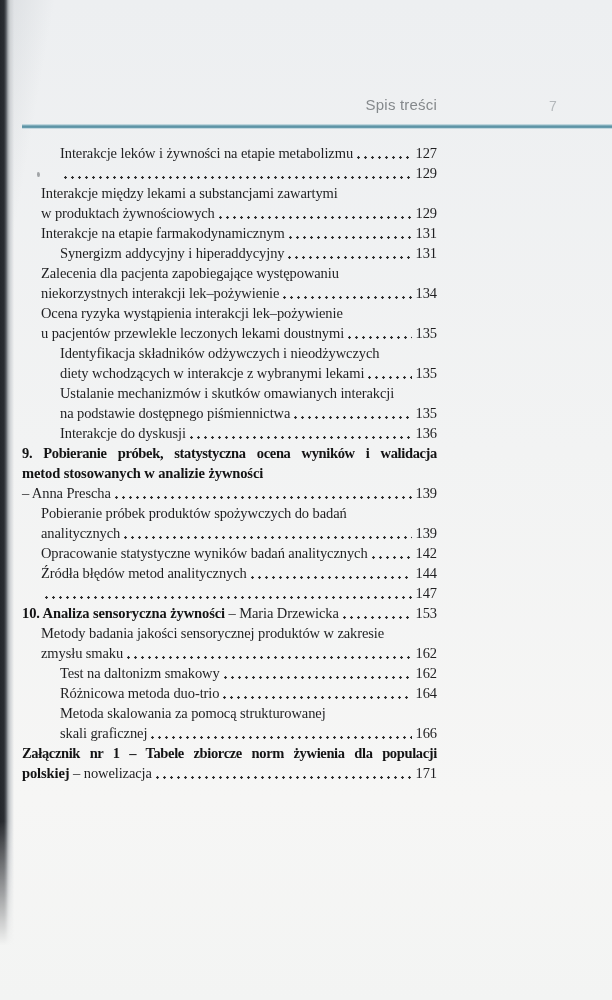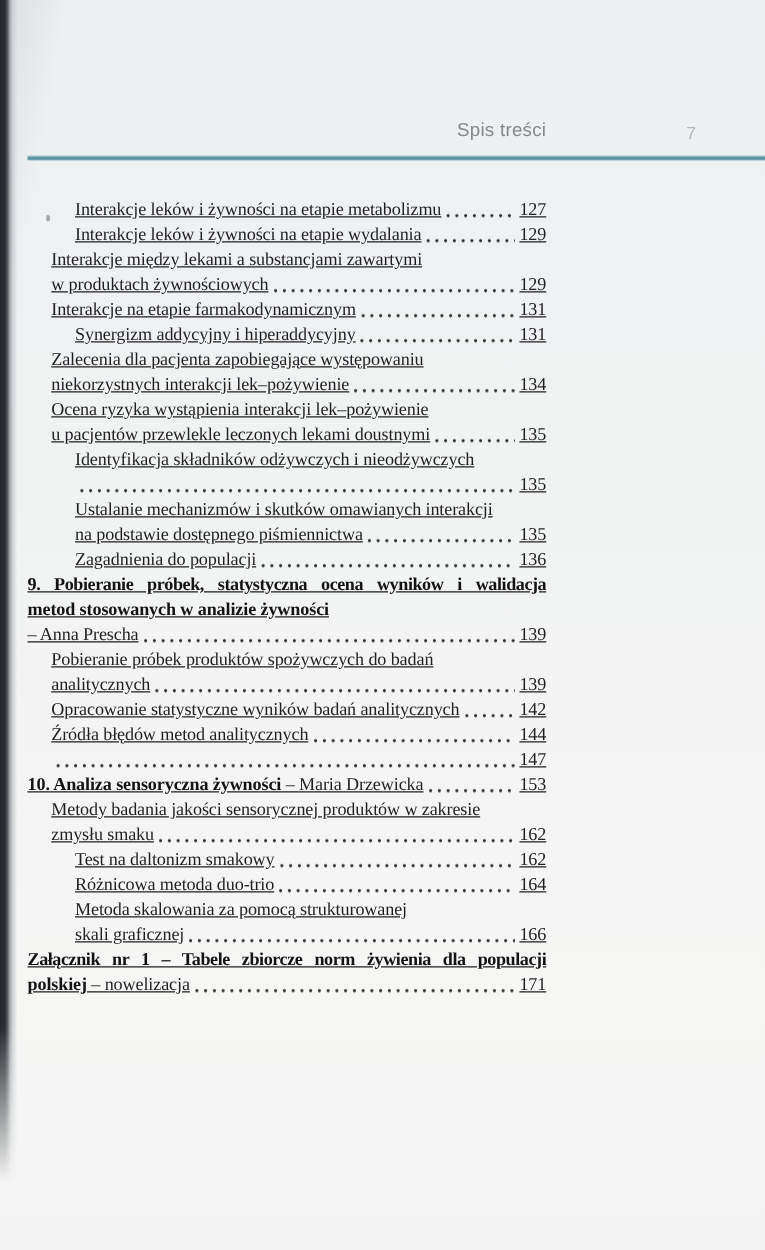--- a/index.html
+++ b/index.html
@@ -52,27 +52,26 @@
     right: 0;
     height: 5px;
     background: linear-gradient(to bottom,
       #dce9ed 0%, #9cbec9 22%,
       var(--accent, #5d94a6) 40%, var(--accent, #5d94a6) 68%,
       #b3cdd6 85%, #e3edf0 100%);
   }
   
   .toc {
     position: absolute;
-    left: 22px; top: 158px;
+    left: 22px; top: 143px;
     width: 415px;
     font-size: 14.5px;
     line-height: 20px;
     color: #1f1f21;
     letter-spacing: -0.1px;
-    text-decoration: underline;
   }
   .toc-row {
     display: flex;
     align-items: flex-end;
     height: 20px;
   }
   .toc-row.indent-1 { padding-left: 19px; }
   .toc-row.indent-2 { padding-left: 38px; }
   .row-text { white-space: nowrap; }
   .seg.bold { font-weight: 700; color: #131314; }
@@ -122,21 +121,20 @@
 
   <div class="speck"></div>
 
   <div class="toc">
       <div class="toc-row indent-2">
     <span class="row-text"><span class="seg">Interakcje leków i żywności na etapie metabolizmu</span></span>
     <span class="leader"></span>
     <span class="page-num">127</span>
   </div>
       <div class="toc-row indent-2">
-    <span class="row-text"><span class="seg">Interakcje leków i żywności na etapie wydalania</span></span>
     <span class="leader"></span>
     <span class="page-num">129</span>
   </div>
       <div class="toc-row indent-1">
     <span class="row-text"><span class="seg">Interakcje między lekami a substancjami zawartymi</span></span>
 
   </div>
       <div class="toc-row indent-1">
     <span class="row-text"><span class="seg">w produktach żywnościowych</span></span>
     <span class="leader"></span>
@@ -168,34 +166,35 @@
       <div class="toc-row indent-1">
     <span class="row-text"><span class="seg">u pacjentów przewlekle leczonych lekami doustnymi</span></span>
     <span class="leader"></span>
     <span class="page-num">135</span>
   </div>
       <div class="toc-row indent-2">
     <span class="row-text"><span class="seg">Identyfikacja składników odżywczych i nieodżywczych</span></span>
 
   </div>
       <div class="toc-row indent-2">
+    <span class="row-text"><span class="seg">diety wchodzących w interakcje z wybranymi lekami</span></span>
     <span class="leader"></span>
     <span class="page-num">135</span>
   </div>
       <div class="toc-row indent-2">
     <span class="row-text"><span class="seg">Ustalanie mechanizmów i skutków omawianych interakcji</span></span>
 
   </div>
       <div class="toc-row indent-2">
     <span class="row-text"><span class="seg">na podstawie dostępnego piśmiennictwa</span></span>
     <span class="leader"></span>
     <span class="page-num">135</span>
   </div>
       <div class="toc-row indent-2">
-    <span class="row-text"><span class="seg">Zagadnienia do populacji</span></span>
+    <span class="row-text"><span class="seg">Interakcje do dyskusji</span></span>
     <span class="leader"></span>
     <span class="page-num">136</span>
   </div>
       <div class="toc-row indent-0 justify">
     <span class="row-text"><span class="seg bold">9. Pobieranie próbek, statystyczna ocena wyników i walidacja</span></span>
     
     
   </div>
       <div class="toc-row indent-0">
     <span class="row-text"><span class="seg bold">metod stosowanych w analizie żywności</span></span>

